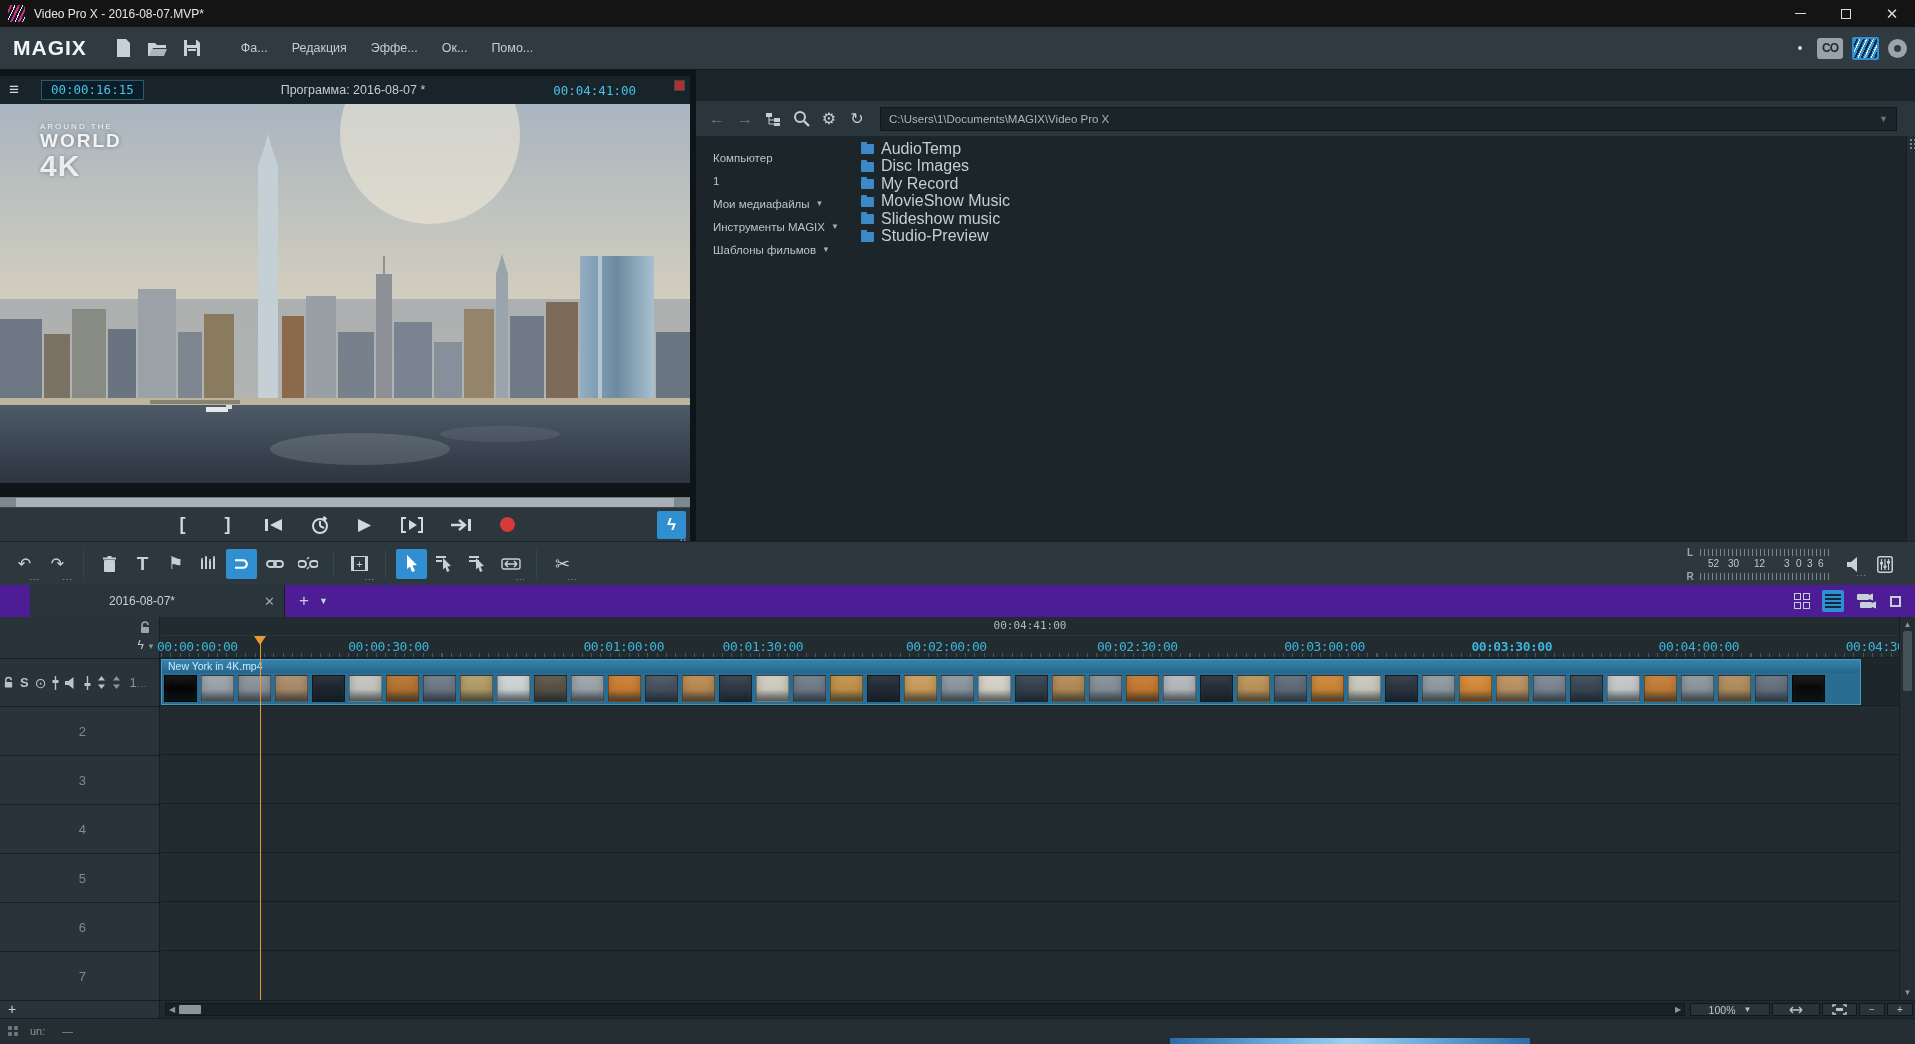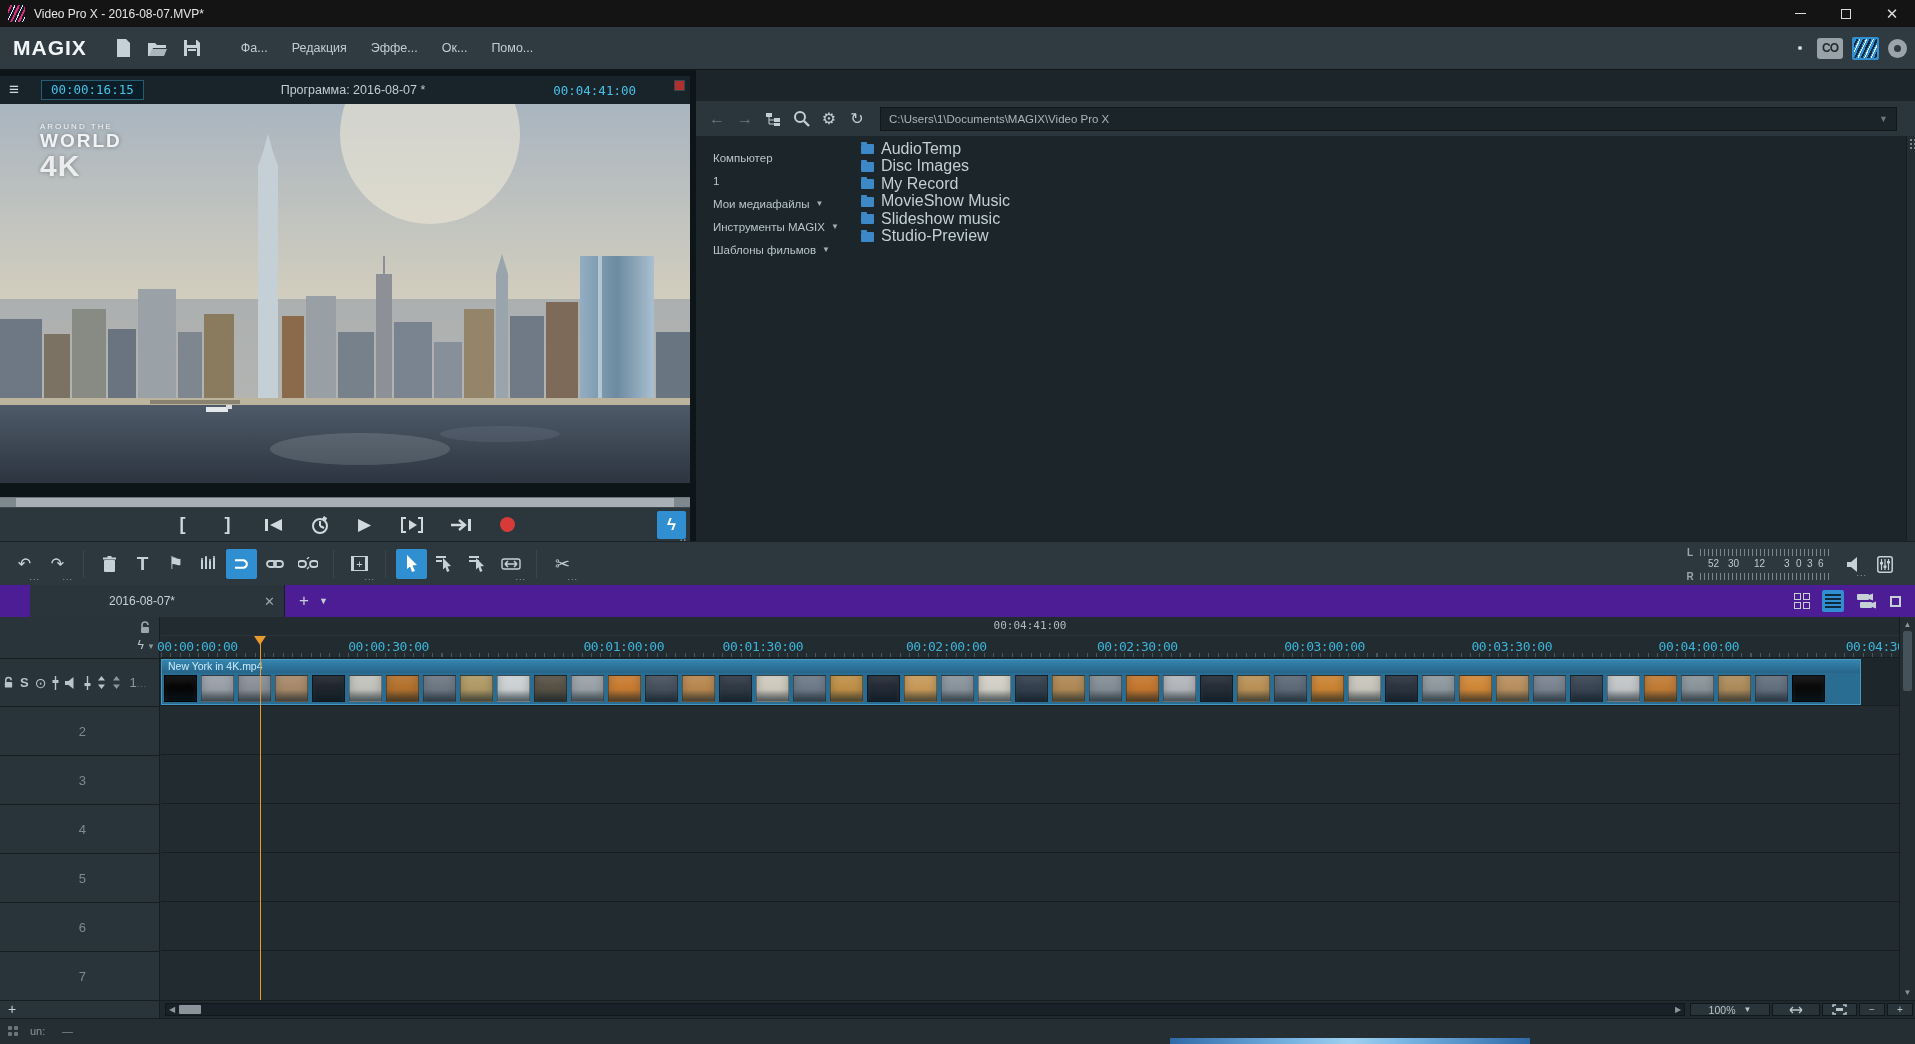--- a/index.html
+++ b/index.html
@@ -704,21 +704,21 @@
   <div class="tl-content">
     <div class="tl-duration">00:04:41:00</div>
     <div class="tl-ruler" id="tl-ruler">
         <span class="rlabel" style="left: -4px;">00:00:00:00</span>
         <span class="rlabel" style="left: 187.2px;">00:00:30:00</span>
         <span class="rlabel" style="left: 374.4px; margin-left: 48px;">00:01:00:00</span>
         <span class="rlabel" style="left: 561.6px;">00:01:30:00</span>
         <span class="rlabel" style="left: 745px;">00:02:00:00</span>
         <span class="rlabel" style="left: 936px;">00:02:30:00</span>
         <span class="rlabel" style="left: 1123.2px;">00:03:00:00</span>
-        <span class="rlabel" style="left: 1310.4px;">00:03:30:00</span>
+        <span class="rlabel" style="left: 1310.4px; font-weight: bold;">00:03:30:00</span>
         <span class="rlabel" style="left: 1497.6px;">00:04:00:00</span>
         <span class="rlabel" style="left: 1684.8px;">00:04:30:00</span>
       </div>
     <div class="tl-track1">
       <div class="clip">
         <div class="clip-title">New York in 4K.mp4</div>
         <div class="thumbs" id="clip-thumbs">
             <div class="thumb" style="background: linear-gradient(rgb(6, 6, 6) 0%, rgb(6, 6, 6) 55%, rgba(0, 0, 0, 0.65) 140%);"></div>
             <div class="thumb" style="background: linear-gradient(rgb(154, 160, 168) 0%, rgb(154, 160, 168) 55%, rgba(0, 0, 0, 0.65) 140%);"></div>
             <div class="thumb" style="background: linear-gradient(rgb(138, 144, 152) 0%, rgb(138, 144, 152) 55%, rgba(0, 0, 0, 0.65) 140%);"></div>

